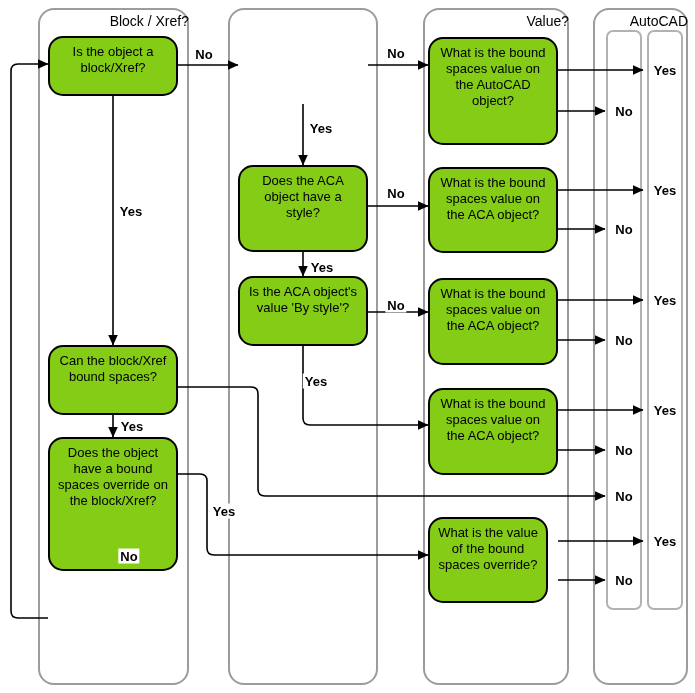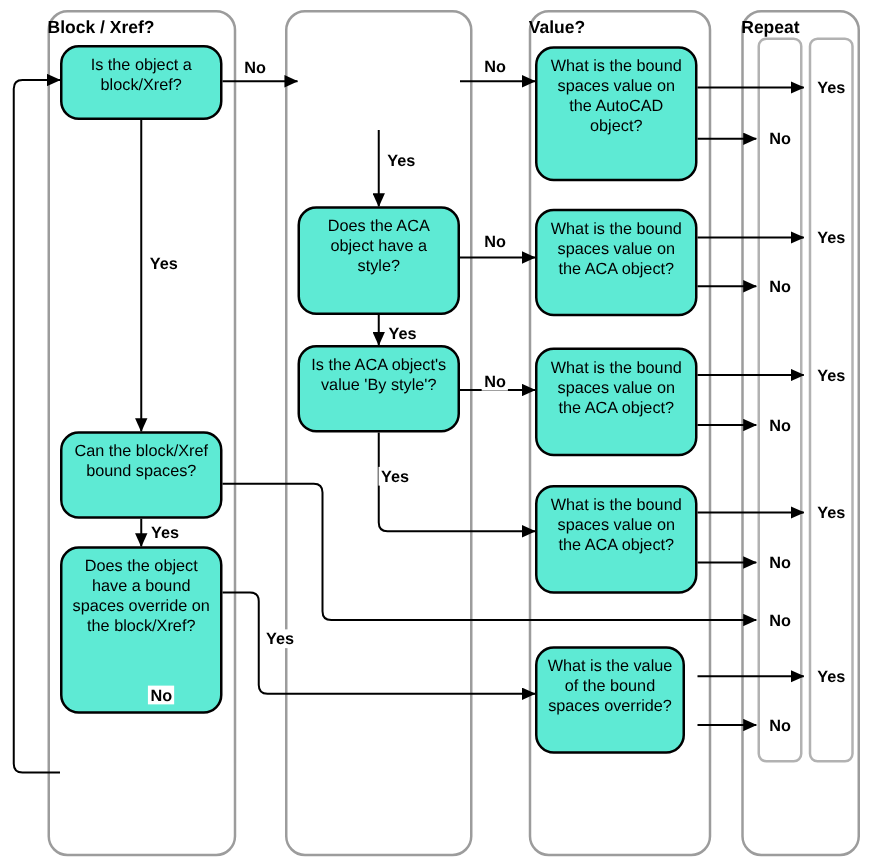--- a/index.html
+++ b/index.html
@@ -5,28 +5,28 @@
   html,body{margin:0;padding:0;background:#fff;}
   #stage{
     position:relative;width:695px;height:693px;background:#fff;overflow:hidden;
     font-family:"Liberation Sans",sans-serif;color:#000;
   }
   .container{
     position:absolute;border:2px solid #9c9c9c;border-radius:16px;background:transparent;
     box-sizing:border-box;
   }
   .chead{
-    position:absolute;text-align:left;font-weight:bold;font-size:14px;line-height:16px;
+    position:absolute;text-align:right;font-weight:normal;font-size:14px;line-height:16px;
   }
   .lane{
     position:absolute;border:2px solid #b2b2b2;border-radius:7px;background:transparent;
     box-sizing:border-box;
   }
   .node{
-    position:absolute;background:#5eead4;border:2px solid #000;border-radius:15px;
+    position:absolute;background:#84cc16;border:2px solid #000;border-radius:15px;
     box-sizing:border-box;text-align:center;font-size:13px;line-height:16px;
     padding:6px 3px 0 3px;white-space:pre-line;
   }
   .elabel{
     position:absolute;transform:translate(-50%,-50%);font-weight:bold;font-size:13px;
     white-space:nowrap;background:#fff;padding:0 2px;
   }
   .rlabel{
     position:absolute;transform:translate(-50%,-50%);font-weight:bold;font-size:13px;
     white-space:nowrap;
@@ -39,21 +39,21 @@
 
 <div id="stage">
 
   <div class="container" style="left:38px;top:8px;width:151px;height:677px"></div>
   <div class="container" style="left:228px;top:8px;width:150px;height:677px"></div>
   <div class="container" style="left:423px;top:8px;width:146px;height:677px"></div>
   <div class="container" style="left:593px;top:8px;width:95px;height:677px"></div>
 
   <div class="chead" style="left:38px;top:13px;width:151px">Block / Xref?</div>
   <div class="chead" style="left:423px;top:13px;width:146px">Value?</div>
-  <div class="chead" style="left:593px;top:13px;width:95px">Repeat</div>
+  <div class="chead" style="left:593px;top:13px;width:95px">AutoCAD</div>
 
   <div class="lane" style="left:606px;top:30px;width:36px;height:580px"></div>
   <div class="lane" style="left:647px;top:30px;width:36px;height:580px"></div>
 
   <svg class="wires" width="695" height="693" viewBox="0 0 695 693">
     <defs>
       <marker id="arr" viewBox="0 0 10 9" refX="9.5" refY="4.5" markerWidth="11" markerHeight="10" markerUnits="userSpaceOnUse" orient="auto">
         <path d="M0,0 L10,4.5 L0,9 Z" style="fill:#000;stroke:none"></path>
       </marker>
     </defs>

